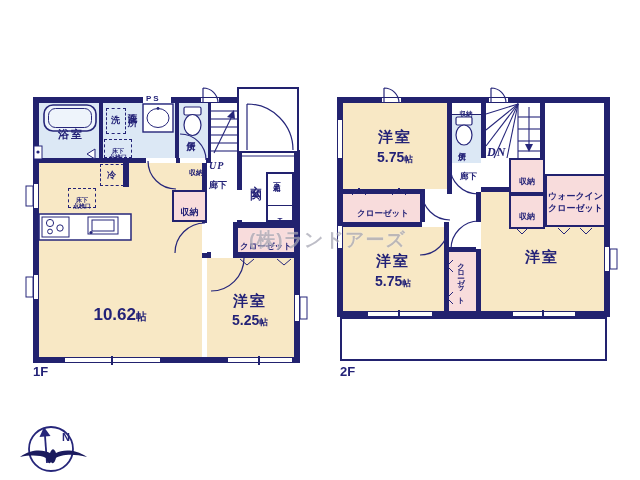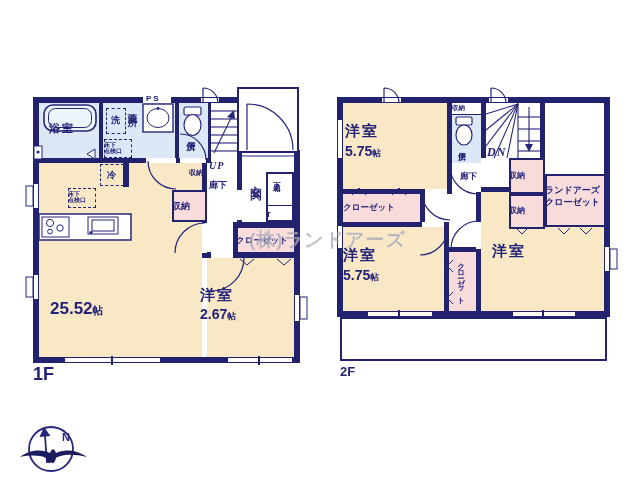--- a/index.html
+++ b/index.html
@@ -11,21 +11,21 @@
   .pinkf{background:var(--pink,#f8dcdc);}
   .w{position:absolute;background:var(--wall,#22226f);}
   .gap{position:absolute;background:#fff;}
   .win{position:absolute;background:#fff;border-top:1.5px solid var(--wall,#22226f);border-bottom:1.5px solid var(--wall,#22226f);box-sizing:border-box;}
   .winv{position:absolute;background:#fff;border-left:1.5px solid var(--wall,#22226f);border-right:1.5px solid var(--wall,#22226f);box-sizing:border-box;}
   .tick{position:absolute;background:var(--wall,#22226f);}
   .box{position:absolute;border:2.5px solid var(--wall,#22226f);background:var(--pink,#f8dcdc);box-sizing:border-box;}
   .thinbox{position:absolute;border:1.5px solid var(--wall,#22226f);background:#fff;box-sizing:border-box;}
   .dash{position:absolute;border:1px dashed var(--text,#232277);box-sizing:border-box;}
   .lb{position:absolute;color:var(--text,#232277);font-weight:bold;line-height:1;white-space:nowrap;}
-  .ctr{}
+  .ctr{text-align:center;margin-top:6px;}
   .vt{writing-mode:vertical-rl;text-orientation:upright;}
   .ser{font-family:"Liberation Serif",serif;font-style:italic;}
   .unit{font-size:0.62em;}
   #wm{position:absolute;color:var(--watermark,#a5a5b2);opacity:.72;font-weight:bold;letter-spacing:1px;
       font-size:19px;text-shadow:0 0 1px #fff;}
   svg{position:absolute;left:0;top:0;pointer-events:none;}
 </style>
 </head>
 <body>
 
@@ -255,35 +255,35 @@
   <div class="lb ser" style="left:209px;top:161px;font-size:10px;letter-spacing:1px;">UP</div>
   <div class="lb" style="left:189px;top:169px;font-size:7px;">収納</div>
   <div class="lb" style="left:209px;top:181px;font-size:9px;">廊下</div>
   <div class="lb vt" style="left:250px;top:177px;font-size:11px;letter-spacing:4px;">玄関</div>
   <div class="lb vt" style="left:273px;top:176px;font-size:7.5px;letter-spacing:1px;">下足箱</div>
   <div class="lb ctr" style="left:266px;top:211px;width:28px;font-size:8px;">T</div>
   <div class="lb ctr" style="left:172px;top:202px;width:35px;font-size:9px;">収納</div>
   <div class="lb ctr" style="left:236px;top:236px;width:60px;font-size:8.5px;">クローゼット</div>
   <div class="lb" style="left:107px;top:171px;font-size:9px;">冷</div>
   <div class="lb ctr" style="left:68px;top:191px;width:28px;font-size:6px;"><span>床下</span><br><span>点検口</span></div>
-  <div class="lb ctr" style="left:50px;top:300px;width:140px;font-size:17px;"><span>25.52</span><span class="unit">帖</span></div>
+  <div class="lb ctr" style="left:50px;top:300px;width:140px;font-size:17px;"><span>10.62</span><span class="unit">帖</span></div>
   <div class="lb ctr" style="left:200px;top:287px;width:100px;font-size:15px;letter-spacing:2px;">洋室</div>
-  <div class="lb ctr" style="left:200px;top:307px;width:100px;font-size:14px;"><span>2.67</span><span class="unit">帖</span></div>
-  <div class="lb" style="left:33px;top:365px;font-size:18px;">1F</div>
+  <div class="lb ctr" style="left:200px;top:307px;width:100px;font-size:14px;"><span>5.25</span><span class="unit">帖</span></div>
+  <div class="lb" style="left:33px;top:365px;font-size:13px;">1F</div>
 
   <div class="lb ctr" style="left:345px;top:123px;width:100px;font-size:15px;letter-spacing:2px;">洋室</div>
   <div class="lb ctr" style="left:345px;top:144px;width:100px;font-size:14px;"><span>5.75</span><span class="unit">帖</span></div>
   <div class="lb ctr" style="left:343px;top:203px;width:80px;font-size:8.5px;">クローゼット</div>
   <div class="lb ctr" style="left:452px;top:105px;width:28px;font-size:6.5px;">収納</div>
   <div class="lb vt" style="left:457px;top:146px;font-size:8px;">便所</div>
   <div class="lb ser" style="left:487px;top:146px;font-size:12px;letter-spacing:1px;">DN</div>
   <div class="lb" style="left:460px;top:172px;font-size:8.5px;">廊下</div>
   <div class="lb ctr" style="left:509px;top:172px;width:36px;font-size:8px;">収納</div>
   <div class="lb ctr" style="left:509px;top:207px;width:36px;font-size:8px;">収納</div>
-  <div class="lb ctr" style="left:545px;top:186px;width:61px;font-size:9px;">ランドアーズ</div>
+  <div class="lb ctr" style="left:545px;top:186px;width:61px;font-size:9px;">ウォークイン</div>
   <div class="lb ctr" style="left:545px;top:198px;width:61px;font-size:9px;">クローゼット</div>
   <div class="lb ctr" style="left:343px;top:247px;width:100px;font-size:15px;letter-spacing:2px;">洋室</div>
   <div class="lb ctr" style="left:343px;top:268px;width:100px;font-size:14px;"><span>5.75</span><span class="unit">帖</span></div>
   <div class="lb vt" style="left:457px;top:257px;font-size:7.5px;">クローゼット</div>
   <div class="lb ctr" style="left:492px;top:243px;width:100px;font-size:15px;letter-spacing:2px;">洋室</div>
   <div class="lb" style="left:340px;top:365px;font-size:13px;">2F</div>
 
   <div id="wm" style="left:249px;top:227px;">(株)ランドアーズ</div>
 </div>
 

